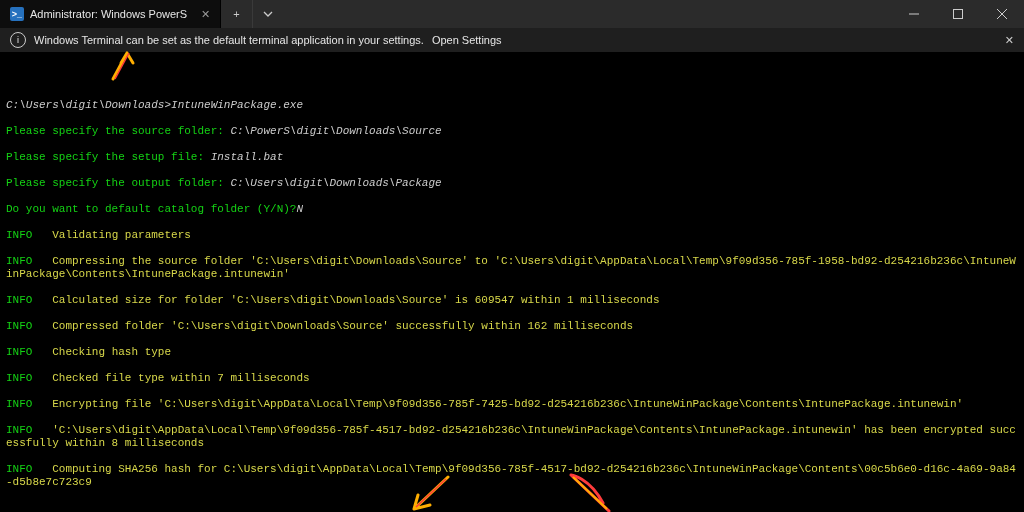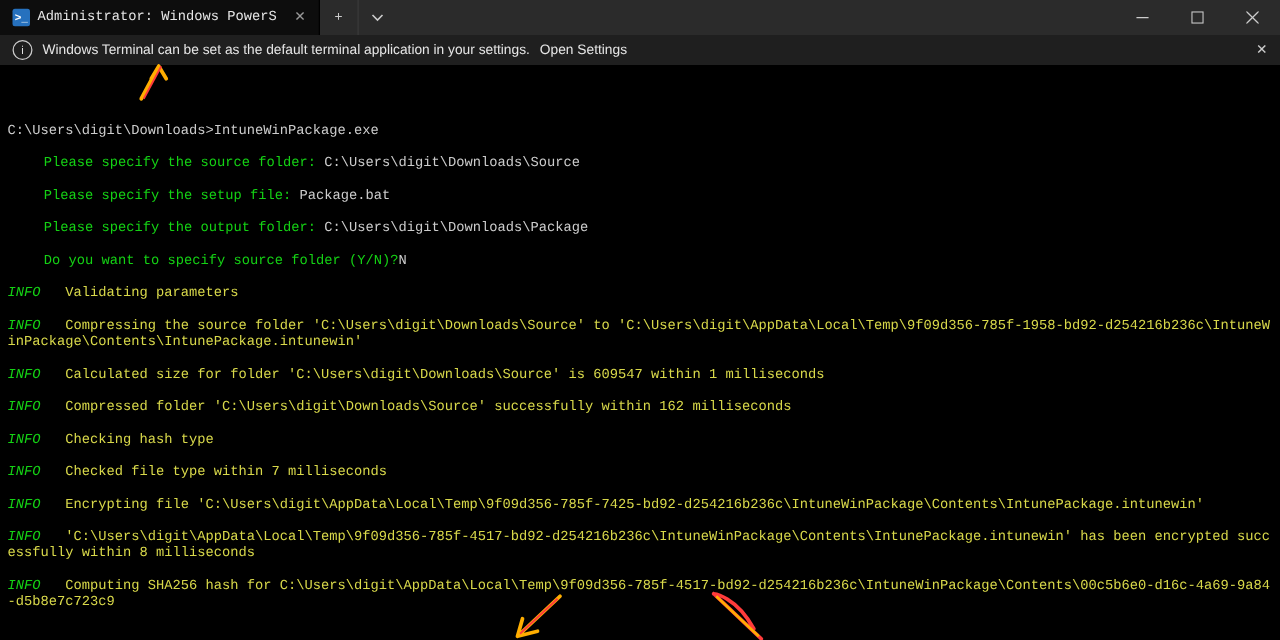--- a/index.html
+++ b/index.html
@@ -1,37 +1,37 @@
 <!DOCTYPE html>
 <html><head>
 <meta charset="utf-8">
 <style>
   html,body{margin:0;padding:0;width:1024px;height:512px;background:#000;overflow:hidden;font-family:Consolas,'Courier New',monospace;font-size:11px;line-height:13px;}
   
   .titlebar{background:#2b2b2b;height:28px;display:flex;align-items:stretch;color:#ccc;font-family:'Segoe UI',sans-serif;font-size:11px;}
   .tab{display:flex;align-items:center;gap:6px;padding:0 10px;background:#0d0d0d;border-right:1px solid #000;}
   .tab .ps-icon{width:14px;height:14px;background:#2671be;border-radius:2px;display:flex;align-items:center;justify-content:center;color:#fff;font-size:9px;font-weight:bold;}
-  .tab .title{color:#e6e6e6;font-family:Liberation Mono, monospace;}
+  .tab .title{color:#e6e6e6;}
   .tab .close{margin-left:8px;color:#999;}
   .newtab{display:flex;align-items:center;padding:0 12px;color:#ccc;border-right:1px solid #3a3a3a;}
   .chev{display:flex;align-items:center;padding:0 10px;color:#ccc;}
   .spacer{flex:1;}
   .winbtn{width:44px;display:flex;align-items:center;justify-content:center;color:#ccc;}
   .winbtn svg{width:10px;height:10px;stroke:#ccc;stroke-width:1;fill:none;}
   
   .notif{background:#1f1f1f;height:24px;display:flex;align-items:center;padding:0 10px;color:#e6e6e6;font-family:'Segoe UI',sans-serif;font-size:11px;gap:8px;}
   .notif .info-icon{width:14px;height:14px;border:1px solid #ccc;border-radius:50%;display:flex;align-items:center;justify-content:center;font-size:9px;}
   .notif .link{}
   .notif .nspacer{flex:1;}
   .notif .nclose{color:#ccc;}
   
   .term{padding:8px 6px;white-space:pre;color:#ccc;position:relative;}
-  .gray{color:#cccccc;}
-  .green{color:#14d214;margin-left:29px;}
-  .infotag{color:#14d214;font-style:italic;}
+  .gray{color:#cccccc;font-style:italic;}
+  .green{color:#14d214;}
+  .infotag{color:#14d214;}
   .msg{color:#d8d84a;}
   .gap13{height:13px;}
   .line{white-space:pre-wrap;word-break:break-all;}
   
   .arrow{position:absolute;pointer-events:none;}
   .arrow svg{overflow:visible;}
 </style>
 </head>
 <body>
 
@@ -70,24 +70,24 @@
   <span class="info-icon">i</span>
   <span>Windows Terminal can be set as the default terminal application in your settings.</span>
   <span class="link">Open Settings</span>
   <span class="nspacer"></span>
   <span class="nclose">✕</span>
 </div>
 
 <div class="term">
 <div class="gap13"></div>
 <div class="line"><span class="gray">C:\Users\digit\Downloads&gt;</span><span class="gray">IntuneWinPackage.exe</span></div>
-<div class="line"><span class="green">Please specify the source folder: </span><span class="gray">C:\Users\digit\Downloads\Source</span></div>
-<div class="line"><span class="green">Please specify the setup file: </span><span class="gray">Package.bat</span></div>
+<div class="line"><span class="green">Please specify the source folder: </span><span class="gray">C:\PowerS\digit\Downloads\Source</span></div>
+<div class="line"><span class="green">Please specify the setup file: </span><span class="gray">Install.bat</span></div>
 <div class="line"><span class="green">Please specify the output folder: </span><span class="gray">C:\Users\digit\Downloads\Package</span></div>
-<div class="line"><span class="green">Do you want to specify source folder (Y/N)?</span><span class="gray">N</span></div>
+<div class="line"><span class="green">Do you want to default catalog folder (Y/N)?</span><span class="gray">N</span></div>
 <div class="line"><span class="infotag">INFO   </span><span class="msg">Validating parameters</span></div>
 <div class="line"><span class="infotag">INFO   </span><span class="msg">Compressing the source folder 'C:\Users\digit\Downloads\Source' to 'C:\Users\digit\AppData\Local\Temp\9f09d356-785f-1958-bd92-d254216b236c\IntuneWinPackage\Contents\IntunePackage.intunewin'</span></div>
 <div class="line"><span class="infotag">INFO   </span><span class="msg">Calculated size for folder 'C:\Users\digit\Downloads\Source' is 609547 within 1 milliseconds</span></div>
 <div class="line"><span class="infotag">INFO   </span><span class="msg">Compressed folder 'C:\Users\digit\Downloads\Source' successfully within 162 milliseconds</span></div>
 <div class="line"><span class="infotag">INFO   </span><span class="msg">Checking hash type</span></div>
 <div class="line"><span class="infotag">INFO   </span><span class="msg">Checked file type within 7 milliseconds</span></div>
 <div class="line"><span class="infotag">INFO   </span><span class="msg">Encrypting file 'C:\Users\digit\AppData\Local\Temp\9f09d356-785f-7425-bd92-d254216b236c\IntuneWinPackage\Contents\IntunePackage.intunewin'</span></div>
 <div class="line"><span class="infotag">INFO   </span><span class="msg">'C:\Users\digit\AppData\Local\Temp\9f09d356-785f-4517-bd92-d254216b236c\IntuneWinPackage\Contents\IntunePackage.intunewin' has been encrypted successfully within 8 milliseconds</span></div>
 <div class="line"><span class="infotag">INFO   </span><span class="msg">Computing SHA256 hash for C:\Users\digit\AppData\Local\Temp\9f09d356-785f-4517-bd92-d254216b236c\IntuneWinPackage\Contents\00c5b6e0-d16c-4a69-9a84-d5b8e7c723c9</span></div>
 

